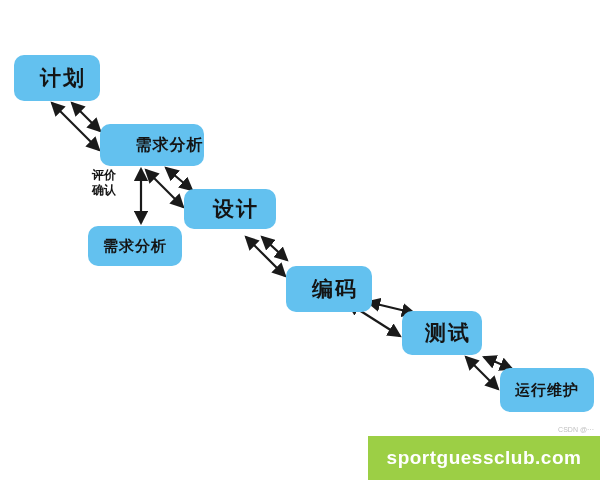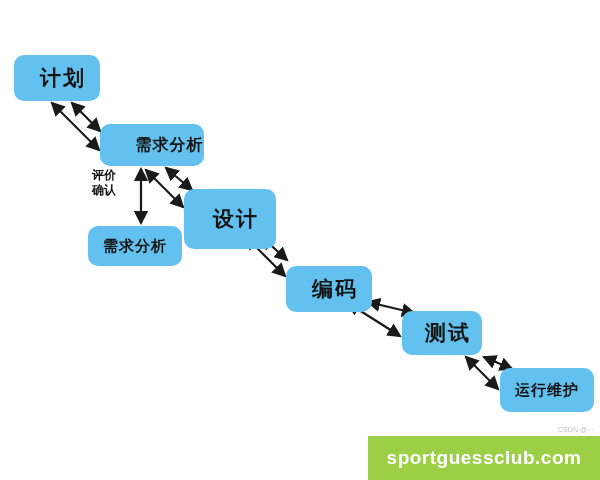--- a/index.html
+++ b/index.html
@@ -17,21 +17,21 @@
     border-radius:10px;
     display:flex;align-items:center;justify-content:center;
     color:#141414;font-weight:bold;
     box-sizing:border-box;
   }
   .node.big{font-size:21px;letter-spacing:2px;padding-left:12px;}
   .node.mid{font-size:16px;letter-spacing:1px;padding-left:35px;}
   .node.small{font-size:15px;letter-spacing:1px;}
   #node-plan   {left:14px; top:55px;  width:86px; height:46px;}
   #node-req    {left:100px;top:124px; width:104px;height:42px;}
-  #node-design {left:184px;top:189px; width:92px; height:60px;}
+  #node-design {left:184px;top:189px; width:92px; height:40px;}
   #node-coding {left:286px;top:266px; width:86px; height:46px;}
   #node-testing{left:402px;top:311px; width:80px; height:44px;}
   #node-maint  {left:500px;top:368px; width:94px; height:44px;}
   #node-proto  {left:88px; top:226px; width:94px; height:40px;}
   #edge-label{
     position:absolute;z-index:2;
     left:92px;top:168px;width:42px;
     font-size:12px;font-weight:bold;color:#141414;
     line-height:1.25;text-align:left;
   }

